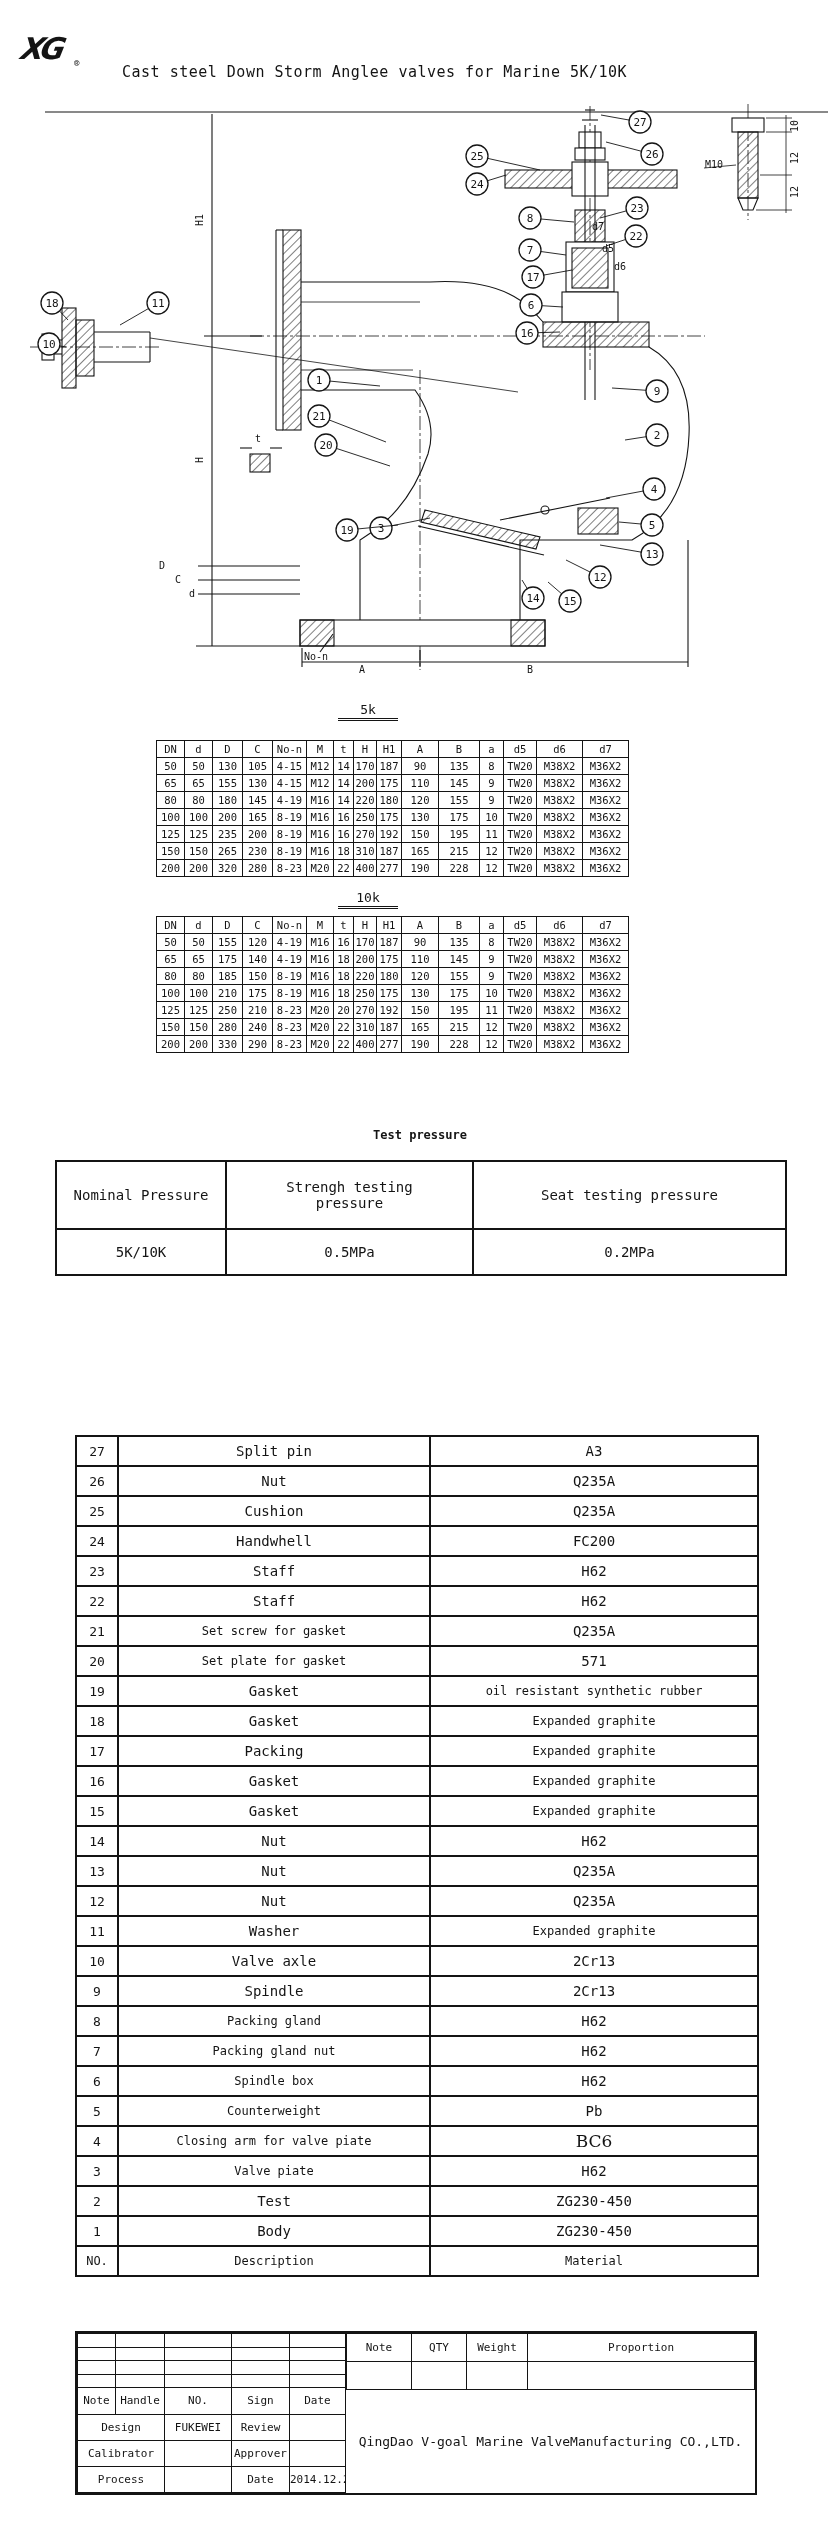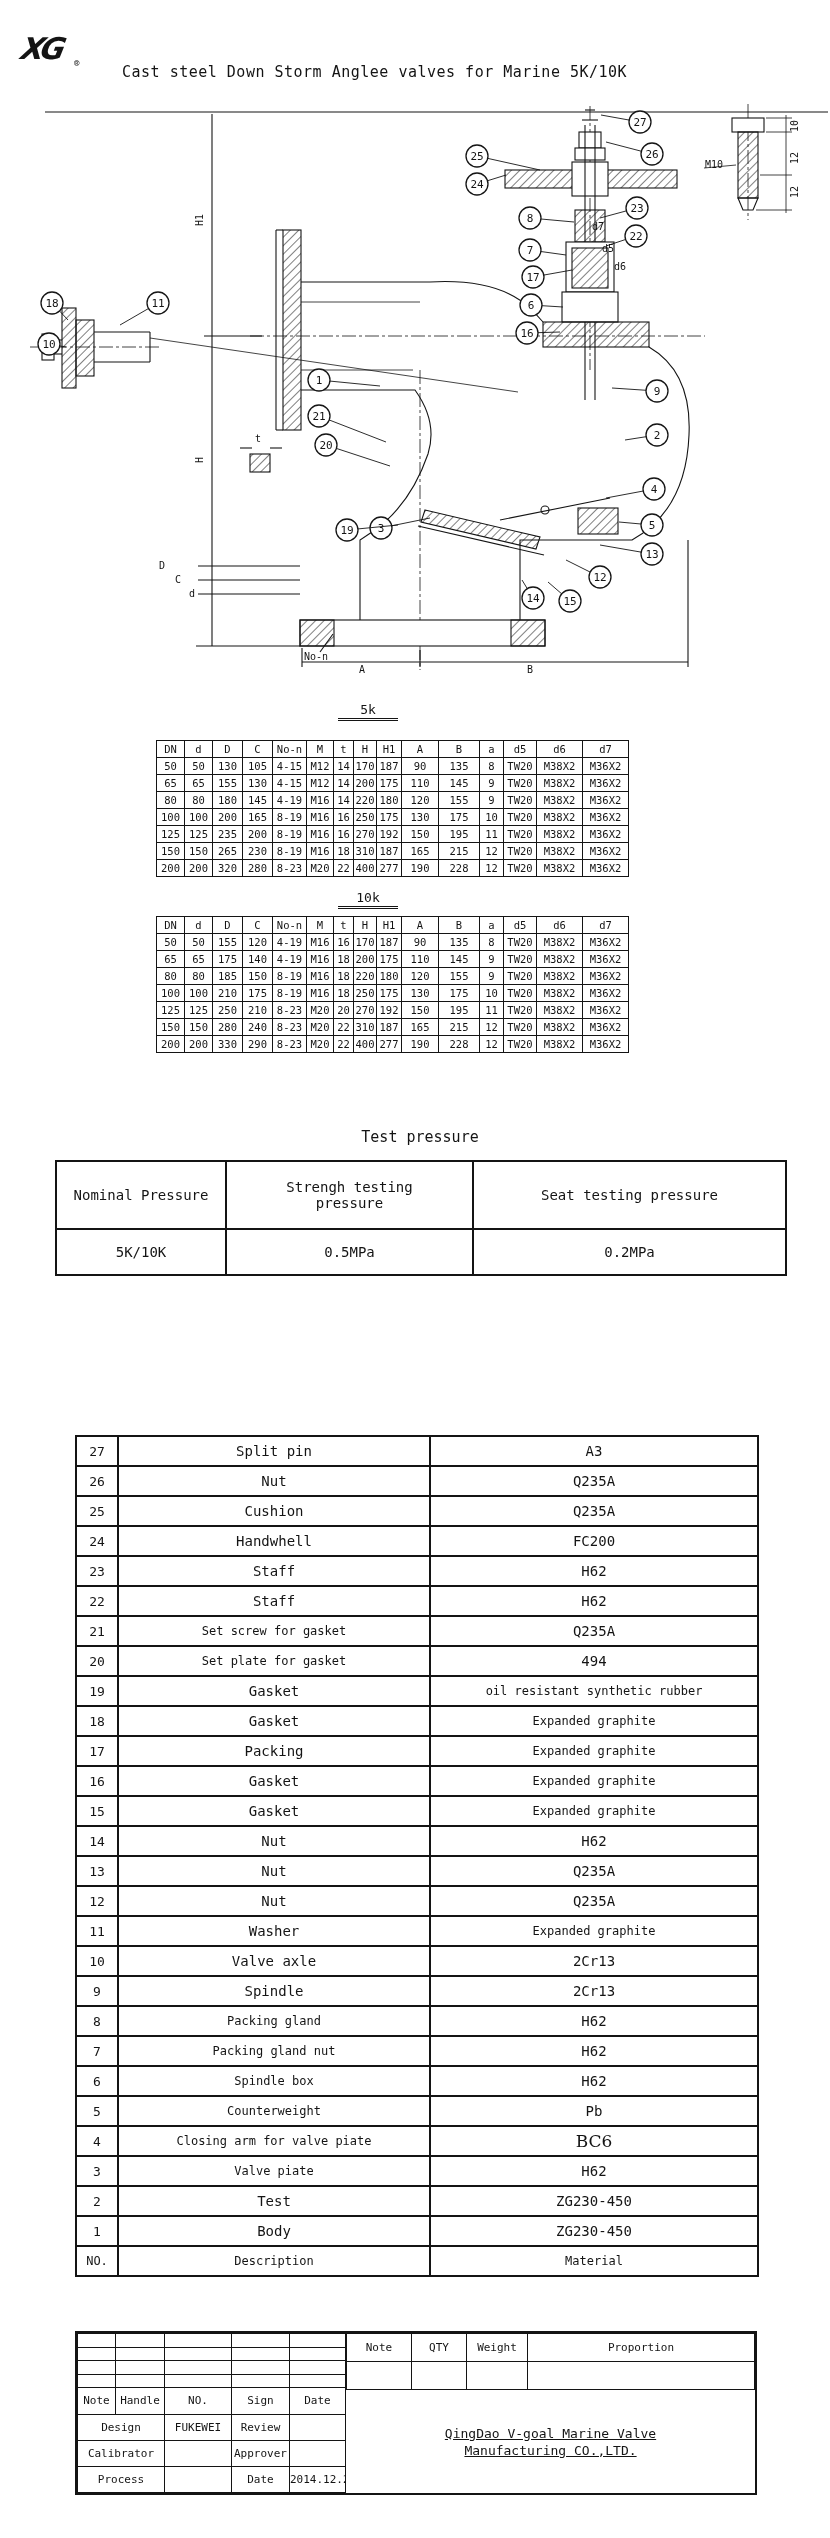--- a/index.html
+++ b/index.html
@@ -34,21 +34,21 @@
   #label-5k{top:702px;}
   #label-10k{top:890px;}
   table{border-collapse:collapse;table-layout:fixed;border-radius:26px;}
   .dim-table{position:absolute;left:156px;width:472px;}
   #table-5k{top:740px;}
   #table-10k{top:916px;}
   .dim-table th,.dim-table td{border:1.4px solid #141414;font-size:10.5px;font-weight:normal;
       text-align:center;height:16px;padding:0;overflow:hidden;white-space:nowrap;}
 
   
-  .tp-title{position:absolute;left:270px;top:1128px;width:300px;text-align:center;font-size:15px;}
+  .tp-title{position:absolute;left:270px;top:1128px;width:300px;text-align:center;font-size:12px;font-weight:bold;}
   .tp-table{position:absolute;left:55px;top:1160px;width:730px;}
   .tp-table th,.tp-table td{border:2px solid #141414;font-weight:normal;text-align:center;padding:0;margin-top:16px;}
   .tp-table th{height:66px;font-size:14px;}
   .tp-table th.pre{white-space:pre-line;}
   .tp-table td{height:44px;font-size:14px;}
 
   
   .parts-table{position:absolute;left:75px;top:1435px;width:682px;}
   .parts-table td{border:2px solid #141414;text-align:center;height:28px;padding:0 2px;
       font-size:14px;overflow:hidden;white-space:nowrap;}
@@ -65,22 +65,22 @@
   .tb-left{width:268px;height:100%;}
   .tb-left td{border:1.6px solid #141414;text-align:center;font-size:11px;padding:0;overflow:hidden;}
   .tb-left tr.r-s td{height:12px;}
   .tb-left tr.r-m td{height:24px;}
   .tb-center{width:160px;border-left:2px solid #141414;border-right:2px solid #141414;
       display:flex;align-items:center;justify-content:center;font-size:26px;letter-spacing:1px;}
   .tb-right{flex:1;display:flex;flex-direction:column;}
   .tb-dno{height:62px;display:flex;align-items:center;justify-content:center;font-size:19px;}
   .tb-right-grid{width:100%;}
   .tb-right-grid td{border:1.6px solid #141414;text-align:center;font-size:11px;height:27px;padding:0;}
-  .tb-company{flex:1;display:flex;flex-direction:column;align-items:center;justify-content:center;
-      font-size:13px;line-height:17px;text-align:left;text-decoration:underline;}
+  .tb-company{flex:1;display:flex;align-items:center;justify-content:center;
+      font-size:13px;line-height:17px;text-align:left;}
 </style>
 </head>
 <body>
 
 <div class="sheet">
 
   <div class="brand">
     <div class="logo-mark">XG</div>
     <div class="reg">®</div>
   </div>
@@ -729,21 +729,21 @@
           <td>H62</td>
         </tr>
         <tr>
           <td>21</td>
           <td class="cell-xs">Set screw for gasket</td>
           <td>Q235A</td>
         </tr>
         <tr>
           <td>20</td>
           <td class="cell-xs">Set plate for gasket</td>
-          <td>494</td>
+          <td>571</td>
         </tr>
         <tr>
           <td>19</td>
           <td>Gasket</td>
           <td class="cell-xs">oil resistant synthetic rubber</td>
         </tr>
         <tr>
           <td>18</td>
           <td>Gasket</td>
           <td class="cell-s">Expanded graphite</td>

